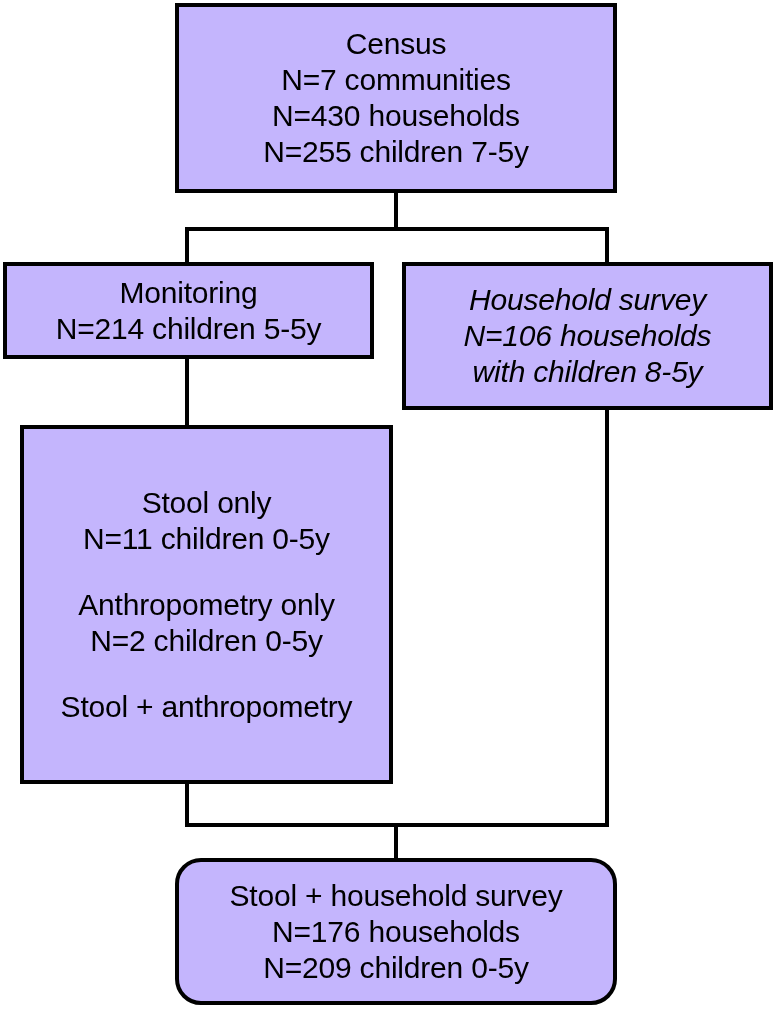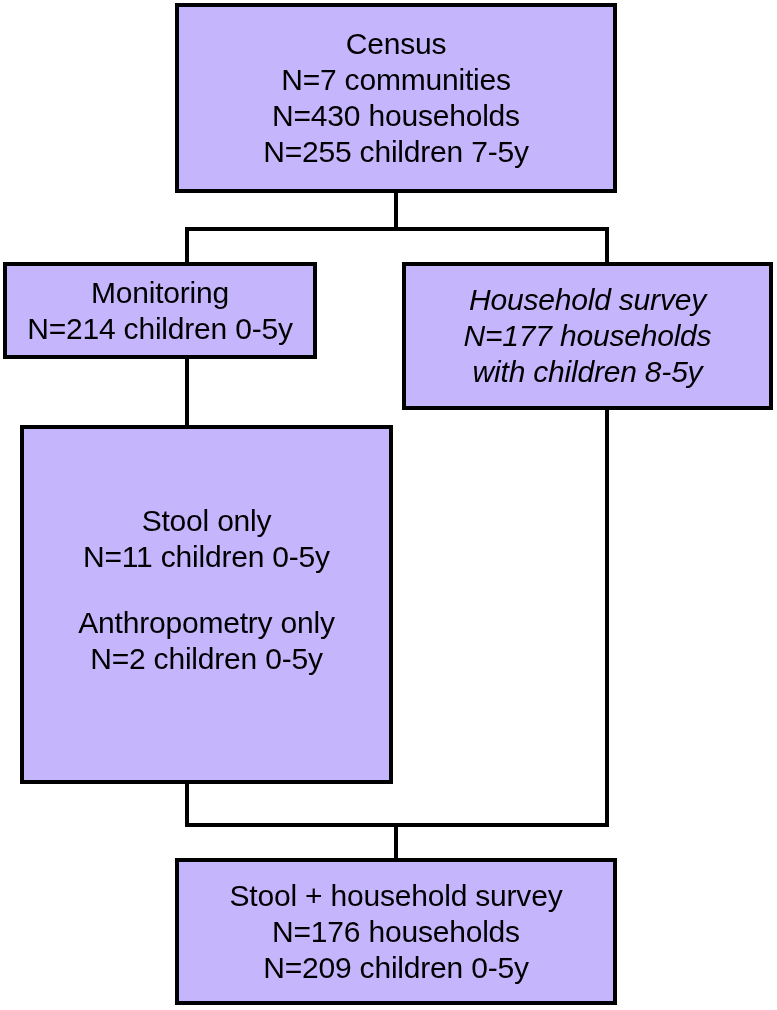--- a/index.html
+++ b/index.html
@@ -42,24 +42,24 @@
     line-height: 1.20;
     white-space: nowrap;
     letter-spacing: -0.2px;
   }
   .box-spacer {
     display: block;
     height: 30px;
   }
   
   #box-census      { left: 175px; top: 3px;   width: 442px; height: 190px; }
-  #box-monitoring  { left: 3px;   top: 262px; width: 314px; height: 97px;  }
+  #box-monitoring  { left: 3px;   top: 262px; width: 371px; height: 97px;  }
   #box-hhsurvey    { left: 402px; top: 262px; width: 371px; height: 148px; font-style: italic; }
   #box-stool-detail{ left: 20px;   top: 425px; width: 373px; height: 359px; }
-  #box-final       { left: 175px; top: 858px; width: 442px; height: 147px; }
+  #box-final       { left: 175px; top: 858px; width: 442px; height: 147px; border-radius: 26px; }
   
   #conn-census-stem      { left: 394px; top: 191px; width: 4px;   height: 38px; }
   #conn-split-bar        { left: 185px; top: 227px; width: 424px; height: 4px;  }
   #conn-split-left-drop  { left: 185px; top: 227px; width: 4px;   height: 37px; }
   #conn-split-right-drop { left: 605px; top: 227px; width: 4px;   height: 37px; }
   #conn-mon-to-stool     { left: 185px; top: 357px; width: 4px;   height: 70px; }
   #conn-stool-drop       { left: 185px; top: 782px; width: 4px;   height: 45px; }
   #conn-hh-drop          { left: 605px; top: 408px; width: 4px;   height: 419px; }
   #conn-merge-bar        { left: 185px; top: 823px; width: 424px; height: 4px;  }
   #conn-final-stem       { left: 394px; top: 823px; width: 4px;   height: 37px; }
@@ -81,36 +81,37 @@
 
   <div class="flow-box" id="box-census">
     <span class="box-line">Census</span>
     <span class="box-line">N=7 communities</span>
     <span class="box-line">N=430 households</span>
     <span class="box-line">N=255 children 7-5y</span>
   </div>
 
   <div class="flow-box" id="box-monitoring">
     <span class="box-line">Monitoring</span>
-    <span class="box-line">N=214 children 0-5y</span>
+    <span class="box-line">N=214 children 5-5y</span>
   </div>
 
   <div class="flow-box" id="box-hhsurvey">
     <span class="box-line">Household survey</span>
-    <span class="box-line">N=177 households</span>
+    <span class="box-line">N=106 households</span>
     <span class="box-line">with children 8-5y</span>
   </div>
 
   <div class="flow-box" id="box-stool-detail">
     <span class="box-line">Stool only</span>
     <span class="box-line">N=11 children 0-5y</span>
     <span class="box-spacer"></span>
     <span class="box-line">Anthropometry only</span>
     <span class="box-line">N=2 children 0-5y</span>
     <span class="box-spacer"></span>
+    <span class="box-line">Stool + anthropometry</span>
   </div>
 
   <div class="flow-box" id="box-final">
     <span class="box-line">Stool + household survey</span>
     <span class="box-line">N=176 households</span>
     <span class="box-line">N=209 children 0-5y</span>
   </div>
 
 </div>
 

